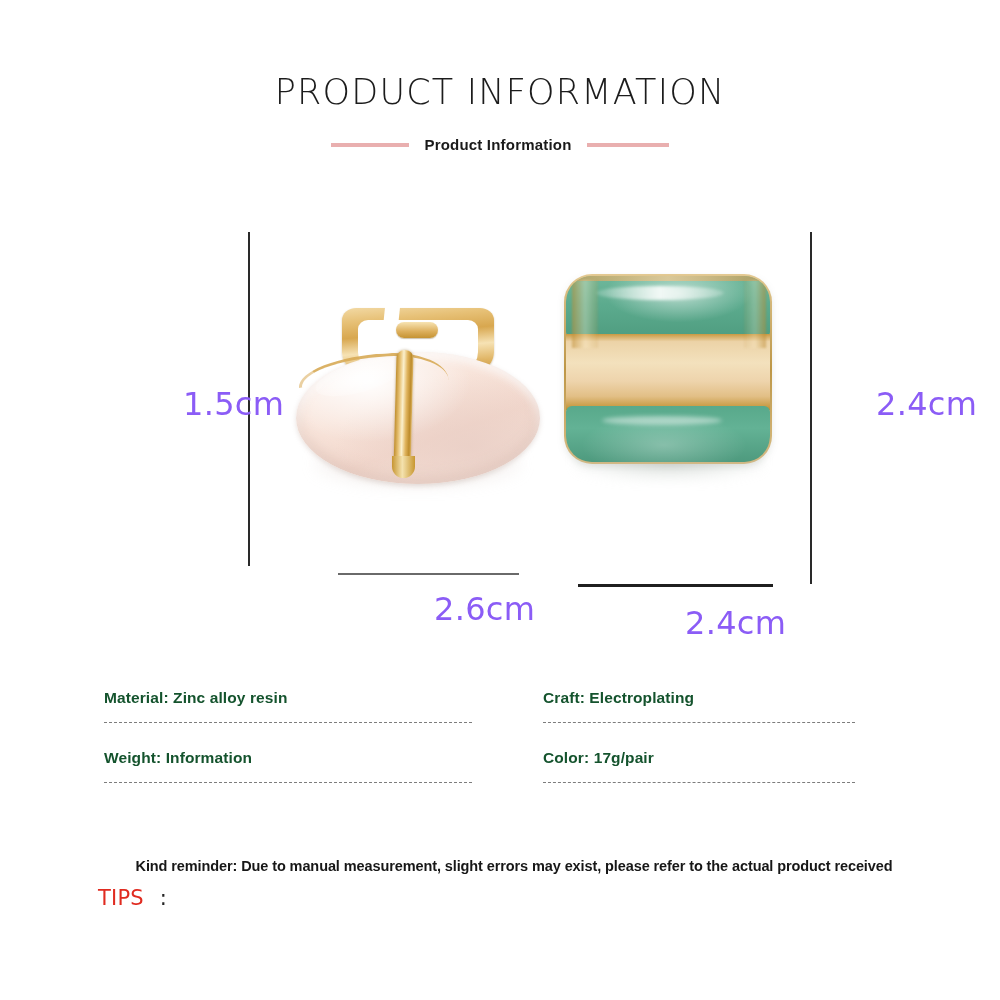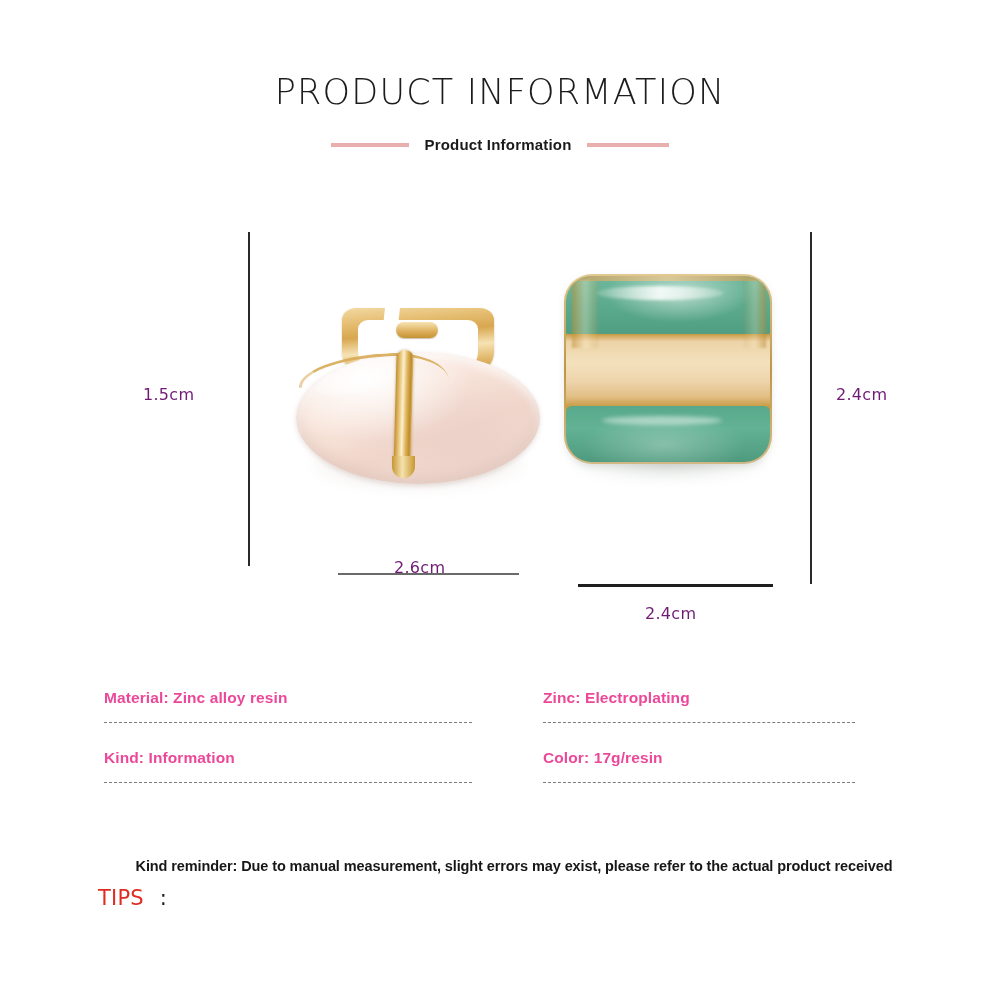--- a/index.html
+++ b/index.html
@@ -74,29 +74,30 @@
   .h-line {
     position: absolute;
     background: #5b5b5b;
   }
   .h-line.left  { left: 338px; top: 573px; width: 181px; height: 2px; background:#6a6a6a; }
   .h-line.right { left: 578px; top: 584px; width: 195px; height: 3px; background:#1f1f1f; }
 
   .dim-label {
     position: absolute;
     font-family: "DejaVu Sans", sans-serif;
-    font-size: 16px;
+    font-size: 32px;
     font-weight: 400;
-    color: #701a75;
+    color: #8b5cf6;
     white-space: nowrap;
     letter-spacing: 0.3px;
+    margin-left: 40px;
   }
   .dim-label.v-left  { left: 143px; top: 385px; }
   .dim-label.v-right { left: 836px; top: 385px; }
-  .dim-label.h-left  { left: 394px; top: 558px; }
+  .dim-label.h-left  { left: 394px; top: 590px; }
   .dim-label.h-right { left: 645px; top: 604px; }
 
   
   .product {
     position: absolute;
   }
   #ring-pink { left: 288px; top: 300px; width: 260px; height: 220px; }
 
   .pk-shadow {
     position: absolute;
@@ -294,21 +295,21 @@
     background: rgba(255,255,255,0.45);
     filter: blur(2px);
   }
 
   
   .spec {
     position: absolute;
     font-family: "Liberation Sans", sans-serif;
     font-size: 15.5px;
     font-weight: bold;
-    color: #ec4899;
+    color: #14532d;
     white-space: nowrap;
     letter-spacing: 0.1px;
   }
   .spec .val { font-weight: bold; }
 
   .spec-l1 { left: 104px; top: 689px; }
   .spec-l2 { left: 104px; top: 749px; }
   .spec-r1 { left: 543px; top: 689px; }
   .spec-r2 { left: 543px; top: 749px; }
 
@@ -417,34 +418,34 @@
     </div>
   </div>
 
   <div class="spec spec-l1">
     <span>Material:</span>
     <span class="val"> Zinc alloy resin</span>
   </div>
   <div class="dash-rule l1"></div>
 
   <div class="spec spec-l2">
-    <span>Kind:</span>
+    <span>Weight:</span>
     <span class="val"> Information</span>
   </div>
   <div class="dash-rule l2"></div>
 
   <div class="spec spec-r1">
-    <span>Zinc:</span>
+    <span>Craft:</span>
     <span class="val"> Electroplating</span>
   </div>
   <div class="dash-rule r1"></div>
 
   <div class="spec spec-r2">
     <span>Color:</span>
-    <span class="val"> 17g/resin</span>
+    <span class="val"> 17g/pair</span>
   </div>
   <div class="dash-rule r2"></div>
 
   <div class="reminder">Kind reminder: Due to manual measurement, slight errors may exist, please refer to the actual product received</div>
 
   <div class="tips-row">
     <span class="tips-key">TIPS</span>
     <span class="tips-colon">:</span>
   </div>
 

